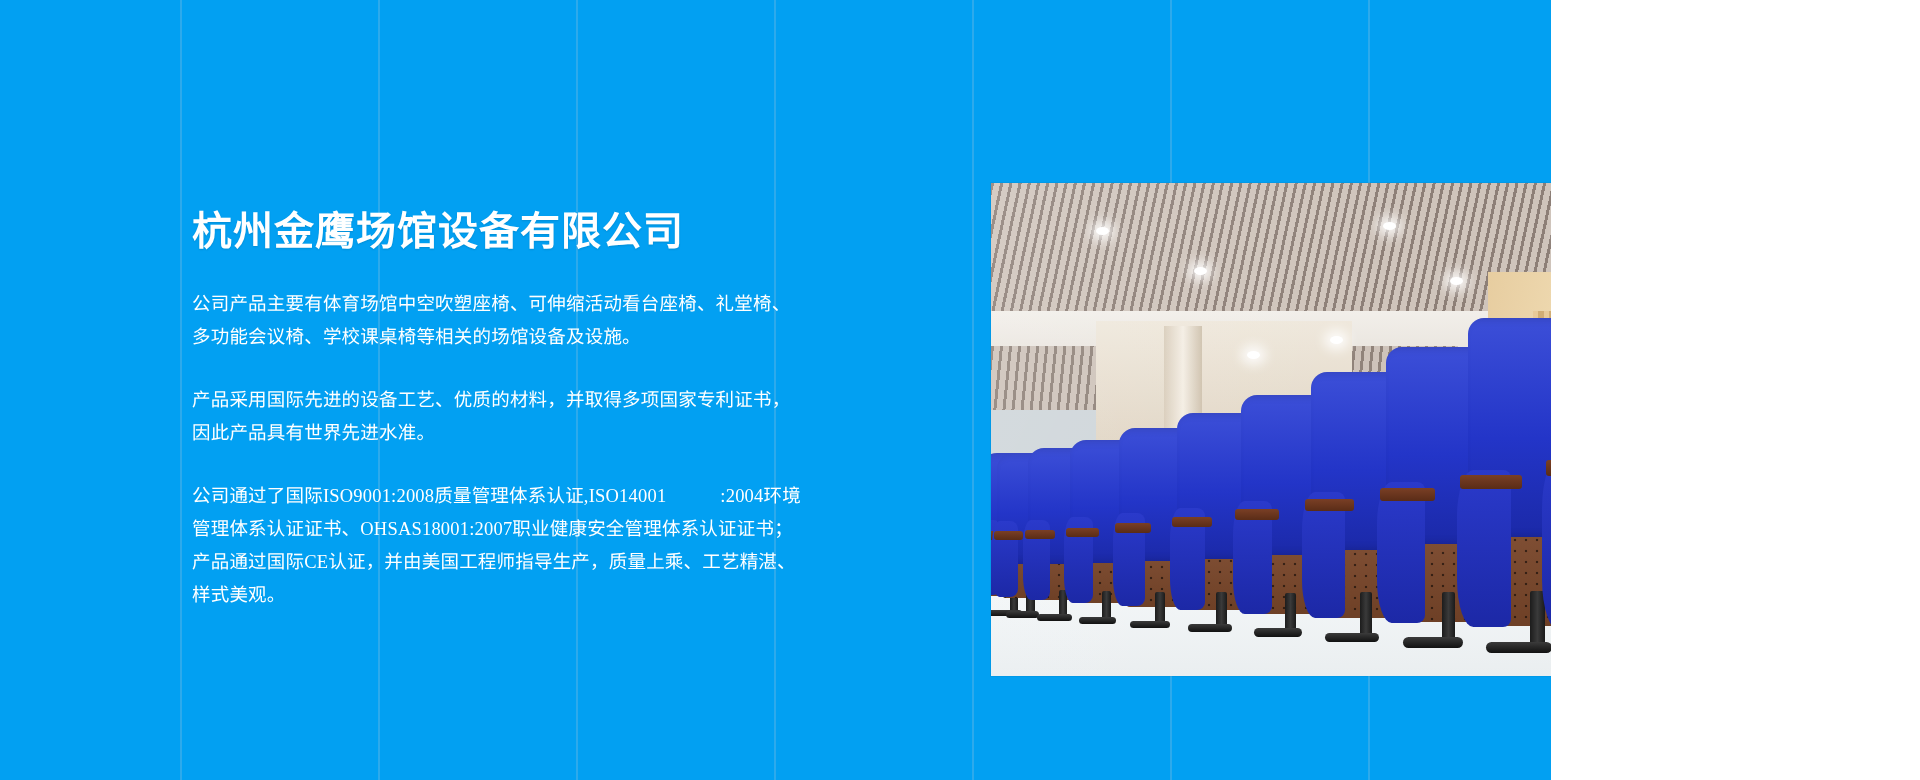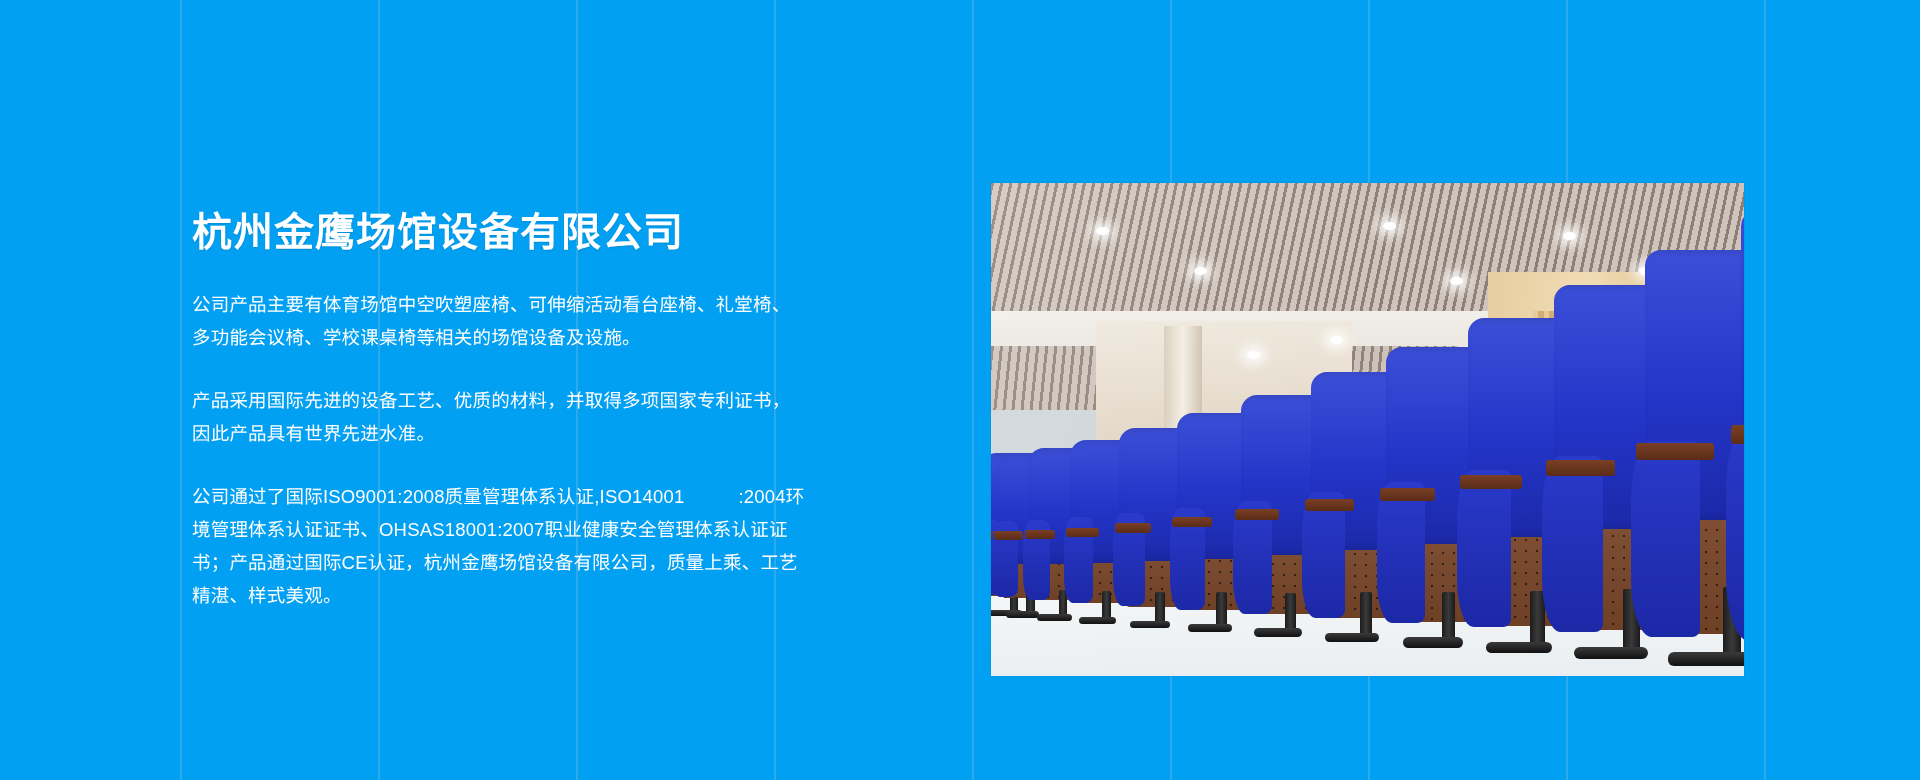--- a/index.html
+++ b/index.html
@@ -3,25 +3,25 @@
 <meta charset="utf-8">
 <title>Company Intro Banner</title>
 <style>
   html, body {
     margin: 0;
     padding: 0;
     background: #ffffff;
   }
   #stage {
     position: relative;
-    width: 1920px;
+    width: 1551px;
     height: 780px;
     overflow: hidden;
     background: #d946ef;
-    font-family: Liberation Sans, sans-serif;
+    font-family: Liberation Serif, serif;
   }
 
   
   .bg-blue-main {
     position: absolute;
     left: 0; top: 0;
     width: 1920px; height: 780px;
     background: #02a0f2;
     clip-path: polygon(
       0 0,
@@ -213,21 +213,21 @@
   <div class="grid-white"></div>
   <div class="grid-blue"></div>
 
   <div class="text-col">
     <h1 class="headline">杭州金鹰场馆设备有限公司</h1>
 
     <p class="para">公司产品主要有体育场馆中空吹塑座椅、可伸缩活动看台座椅、礼堂椅、多功能会议椅、学校课桌椅等相关的场馆设备及设施。</p>
 
     <p class="para">产品采用国际先进的设备工艺、优质的材料，并取得多项国家专利证书，因此产品具有世界先进水准。</p>
 
-    <p class="para"><span>公司通过了国际ISO9001:2008质量管理体系认证,ISO14001</span><span class="gap-sp"></span><span>:2004环境管理体系认证证书、OHSAS18001:2007职业健康安全管理体系认证证书；产品通过国际CE认证，杭州金鹰场馆设备有限公司，质量上乘、工艺精湛、样式美观。</span></p>
+    <p class="para"><span>公司通过了国际ISO9001:2008质量管理体系认证,ISO14001</span><span class="gap-sp"></span><span>:2004环境管理体系认证证书、OHSAS18001:2007职业健康安全管理体系认证证书；产品通过国际CE认证，并由美国工程师指导生产，质量上乘、工艺精湛、样式美观。</span></p>
   </div>
 
   <div class="photo">
     <div class="photo-inner">
       <div class="ph-ceiling"></div>
       <div class="ph-ceiling2"></div>
       <div class="ph-ceiling3"></div>
       <div class="ph-wall-right"></div>
       <div class="ph-curtain"></div>
       <div class="ph-wall-mid"></div>

